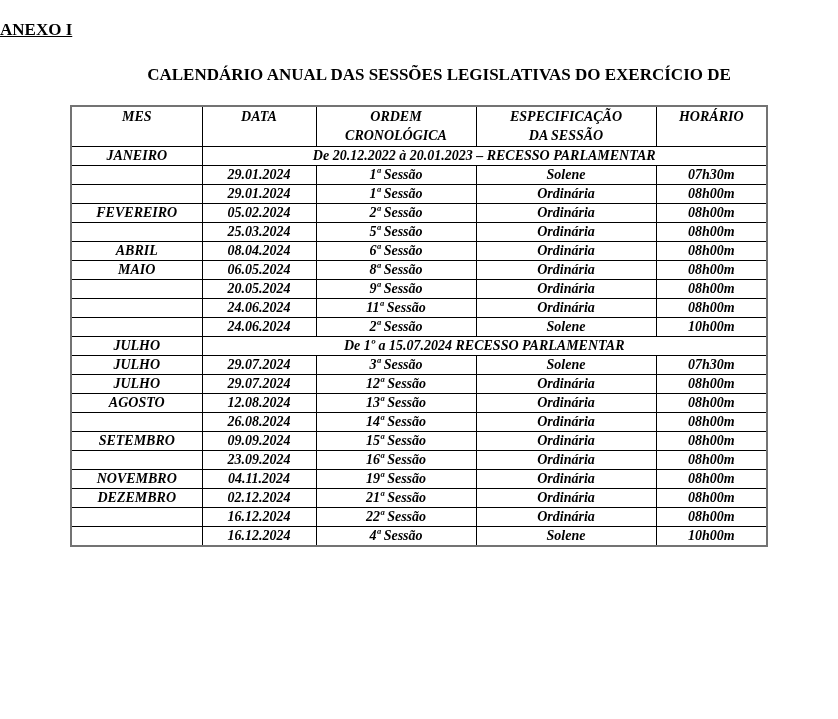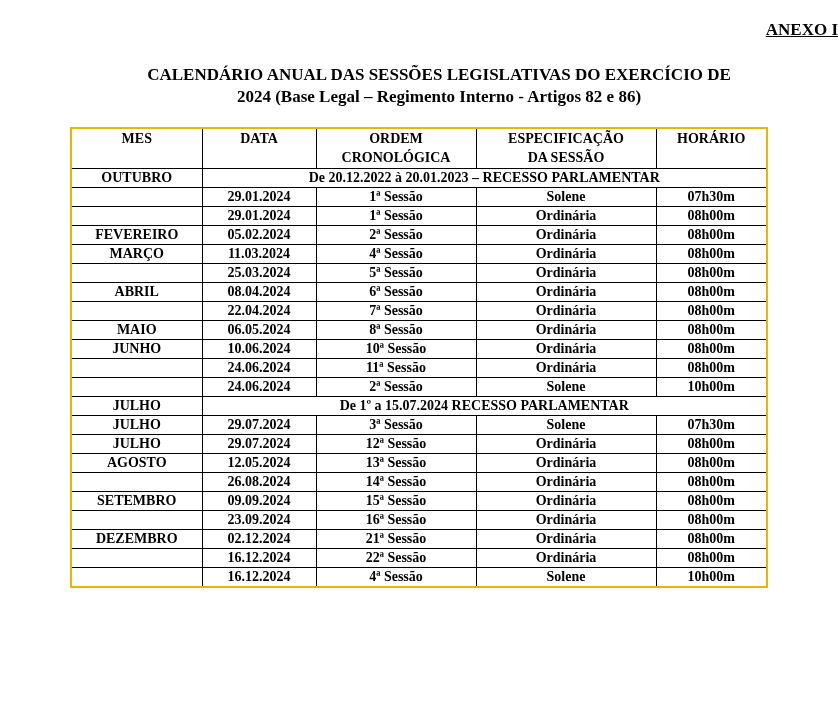--- a/index.html
+++ b/index.html
@@ -12,42 +12,43 @@
     overflow: hidden;
     font-family: "Liberation Serif", "DejaVu Serif", serif;
     color: #000000;
   }
   .page {
     width: 838px;
     padding-top: 20px;
   }
   .doc-title {
     margin: 0;
-    text-align: right;
+    text-align: left;
     font-size: 17px;
     font-weight: bold;
     line-height: 20px;
   }
   .doc-title .underlined {
     text-decoration: underline;
   }
   .doc-subtitle {
     margin: 24px 0 0 0;
     text-align: center;
     font-size: 17px;
     font-weight: bold;
     line-height: 22px;
   }
   .doc-subtitle span { display: block; padding-left: 40px; }
   table.calendar {
     margin: 19px auto 0 auto;
     width: 696px;
     border-collapse: collapse;
     table-layout: fixed;
-    border: 2px solid #eab308;
+    border: 2px solid #737373;
+    font-style: italic;
   }
   col.c-mes  { width: 131px; }
   col.c-data { width: 114px; }
   col.c-ordem{ width: 160px; }
   col.c-spec { width: 180px; }
   col.c-hora { width: 111px; }
   th, td {
     border: 1px solid #000;
     text-align: center;
     font-weight: bold;
@@ -67,21 +68,20 @@
 </style>
 </head>
 <body>
 
 <div class="page">
 
   <h1 class="doc-title"><span class="underlined">ANEXO I</span></h1>
 
   <div class="doc-subtitle">
     <span>CALENDÁRIO ANUAL DAS SESSÕES LEGISLATIVAS DO EXERCÍCIO DE</span>
-    <span>2024 (Base Legal – Regimento Interno - Artigos 82 e 86)</span>
   </div>
 
   <table class="calendar">
     <colgroup>
       <col class="c-mes">
         <col class="c-data">
         <col class="c-ordem">
         <col class="c-spec">
         <col class="c-hora">
     </colgroup>
@@ -104,21 +104,21 @@
           <span>DA SESSÃO</span>
         </th>
         <th>
           <span>HORÁRIO</span>
           <span></span>
         </th>
       </tr>
     </thead>
     <tbody id="calendar-body">
         <tr>
-          <td>OUTUBRO</td>
+          <td>JANEIRO</td>
           <td colspan="4">De 20.12.2022 à 20.01.2023 – RECESSO PARLAMENTAR</td>
         </tr>
         <tr>
           <td></td>
           <td>29.01.2024</td>
           <td>1ª Sessão</td>
           <td>Solene</td>
           <td>07h30m</td>
         </tr>
         <tr>
@@ -129,58 +129,44 @@
           <td>08h00m</td>
         </tr>
         <tr>
           <td>FEVEREIRO</td>
           <td>05.02.2024</td>
           <td>2ª Sessão</td>
           <td>Ordinária</td>
           <td>08h00m</td>
         </tr>
         <tr>
-          <td>MARÇO</td>
-          <td>11.03.2024</td>
-          <td>4ª Sessão</td>
-          <td>Ordinária</td>
-          <td>08h00m</td>
-        </tr>
-        <tr>
           <td></td>
           <td>25.03.2024</td>
           <td>5ª Sessão</td>
           <td>Ordinária</td>
           <td>08h00m</td>
         </tr>
         <tr>
           <td>ABRIL</td>
           <td>08.04.2024</td>
           <td>6ª Sessão</td>
           <td>Ordinária</td>
           <td>08h00m</td>
         </tr>
         <tr>
-          <td></td>
-          <td>22.04.2024</td>
-          <td>7ª Sessão</td>
-          <td>Ordinária</td>
-          <td>08h00m</td>
-        </tr>
-        <tr>
           <td>MAIO</td>
           <td>06.05.2024</td>
           <td>8ª Sessão</td>
           <td>Ordinária</td>
           <td>08h00m</td>
         </tr>
         <tr>
-          <td>JUNHO</td>
-          <td>10.06.2024</td>
-          <td>10ª Sessão</td>
+          <td></td>
+          <td>20.05.2024</td>
+          <td>9ª Sessão</td>
           <td>Ordinária</td>
           <td>08h00m</td>
         </tr>
         <tr>
           <td></td>
           <td>24.06.2024</td>
           <td>11ª Sessão</td>
           <td>Ordinária</td>
           <td>08h00m</td>
         </tr>
@@ -204,21 +190,21 @@
         </tr>
         <tr>
           <td>JULHO</td>
           <td>29.07.2024</td>
           <td>12ª Sessão</td>
           <td>Ordinária</td>
           <td>08h00m</td>
         </tr>
         <tr>
           <td>AGOSTO</td>
-          <td>12.05.2024</td>
+          <td>12.08.2024</td>
           <td>13ª Sessão</td>
           <td>Ordinária</td>
           <td>08h00m</td>
         </tr>
         <tr>
           <td></td>
           <td>26.08.2024</td>
           <td>14ª Sessão</td>
           <td>Ordinária</td>
           <td>08h00m</td>
@@ -231,20 +217,27 @@
           <td>08h00m</td>
         </tr>
         <tr>
           <td></td>
           <td>23.09.2024</td>
           <td>16ª Sessão</td>
           <td>Ordinária</td>
           <td>08h00m</td>
         </tr>
         <tr>
+          <td>NOVEMBRO</td>
+          <td>04.11.2024</td>
+          <td>19ª Sessão</td>
+          <td>Ordinária</td>
+          <td>08h00m</td>
+        </tr>
+        <tr>
           <td>DEZEMBRO</td>
           <td>02.12.2024</td>
           <td>21ª Sessão</td>
           <td>Ordinária</td>
           <td>08h00m</td>
         </tr>
         <tr>
           <td></td>
           <td>16.12.2024</td>
           <td>22ª Sessão</td>

